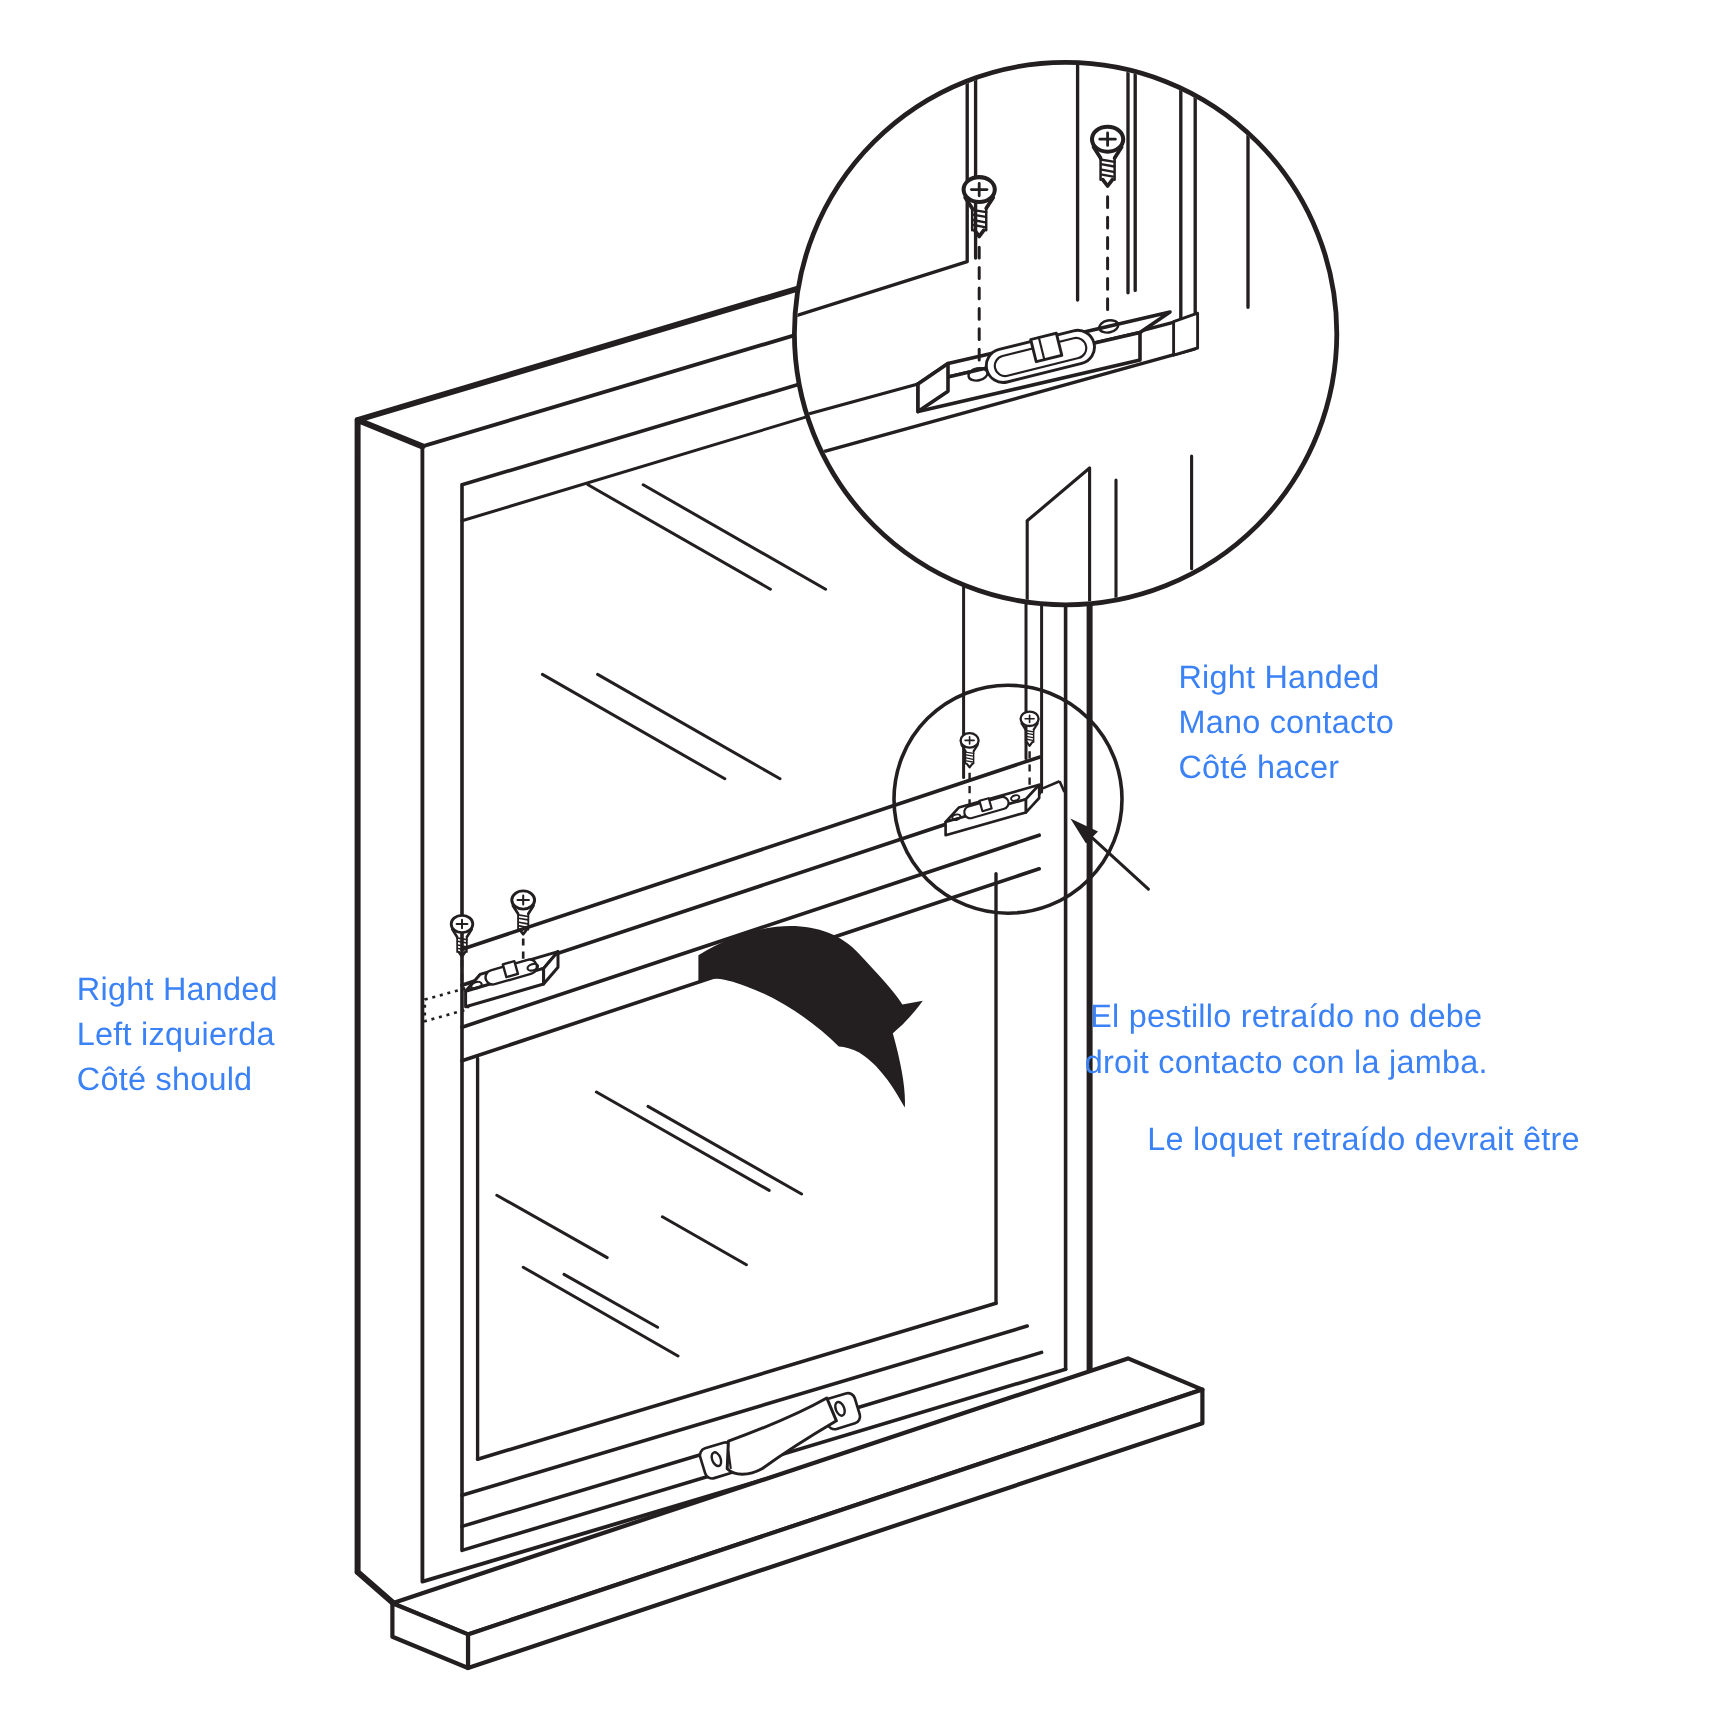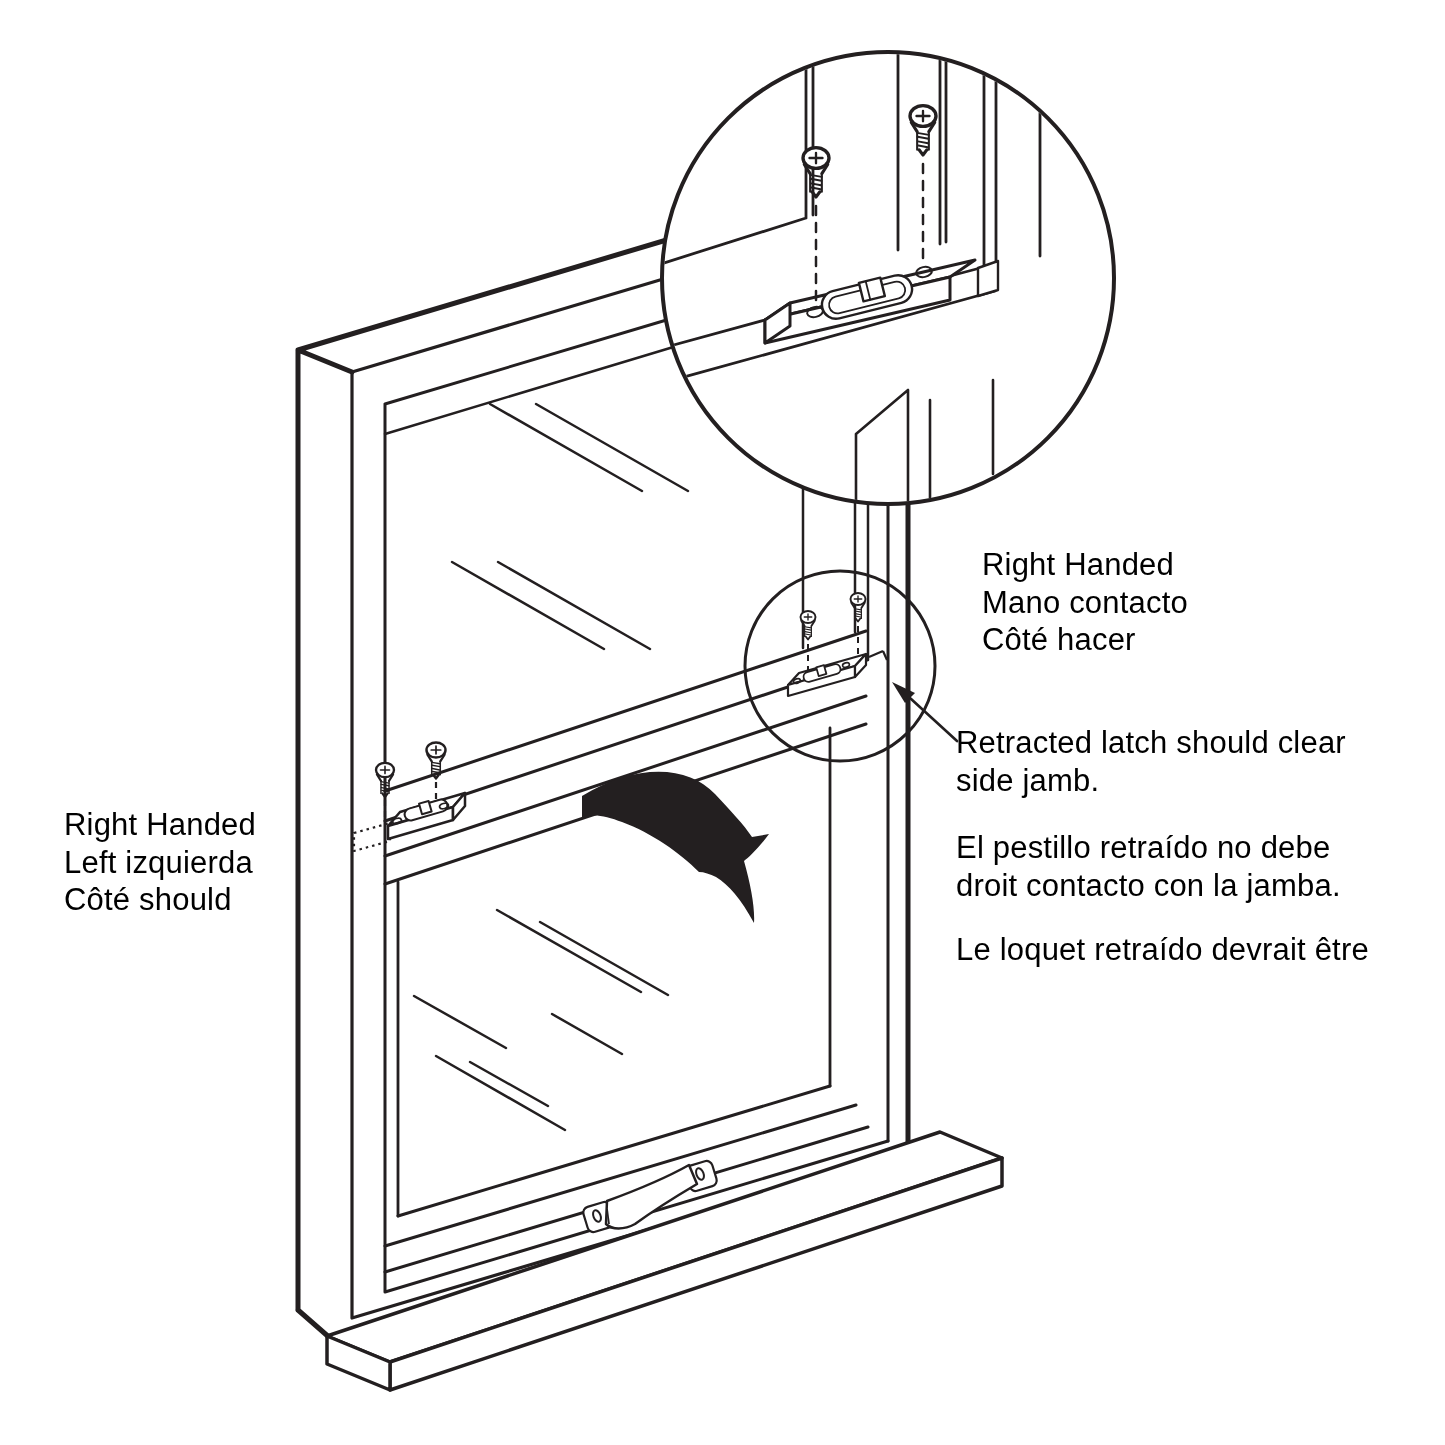--- a/index.html
+++ b/index.html
@@ -1,19 +1,19 @@
 <!DOCTYPE html>
 <html><head>
 <meta charset="utf-8">
 <style>
   html,body{margin:0;padding:0;background:#ffffff;}
   #stage{position:relative;width:1445px;height:1445px;background:#ffffff;overflow:hidden;
          font-family:"Liberation Sans", sans-serif;}
   #stage svg{position:absolute;left:0;top:0;}
-  .label{position:absolute;color:#000000;font-size:31px;line-height:37.5px;
+  .label{position:absolute;color:#3b82f6;font-size:27px;line-height:37.5px;
          letter-spacing:.2px;white-space:nowrap;}
   .label div{white-space:nowrap;}
 </style>
 </head>
 <body>
 
 <div id="stage">
 
 <svg width="1445" height="1445" viewBox="0 0 1445 1445">
   <defs>
@@ -170,26 +170,22 @@
     <div>Left izquierda</div>
     <div>Côté should</div>
   </div>
 
   <div class="label" style="left:982px;top:546px;">
     <div>Right Handed</div>
     <div>Mano contacto</div>
     <div>Côté hacer</div>
   </div>
 
-  <div class="label" style="left:956px;top:724px;">
-    <div>Retracted latch should clear</div>
-    <div>side jamb.</div>
-  </div>
 
-  <div class="label" style="left:956px;top:829px;">
+  <div class="label" style="left:904px;top:829px;text-align:center;">
     <div>El pestillo retraído no debe</div>
     <div>droit contacto con la jamba.</div>
   </div>
 
   <div class="label" style="left:956px;top:931px;">
     <div>Le loquet retraído devrait être</div>
   </div>
 
 </div>
 

